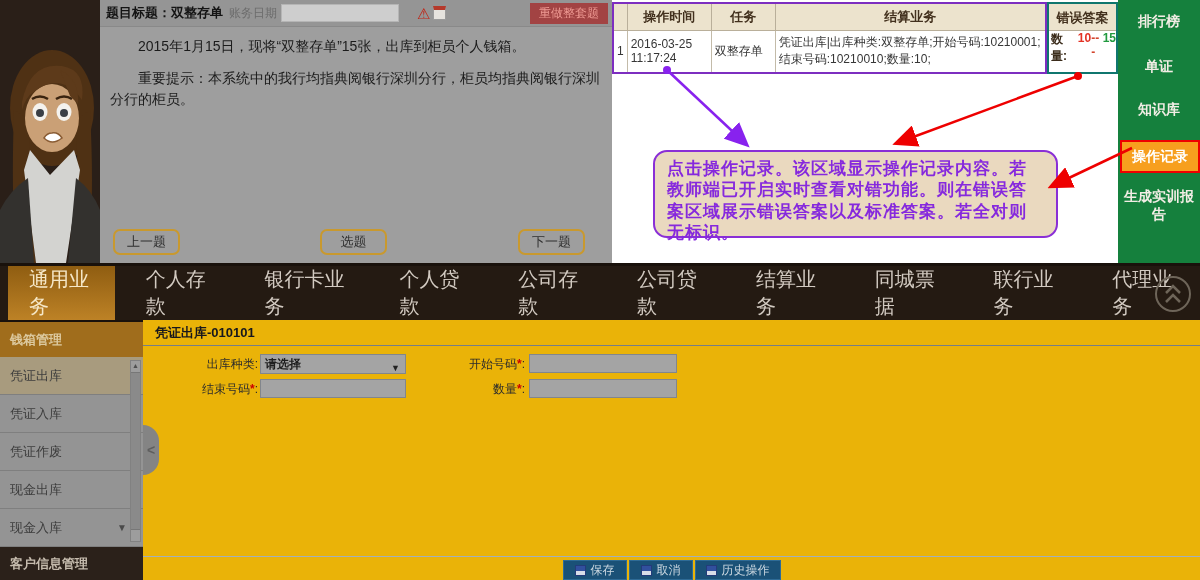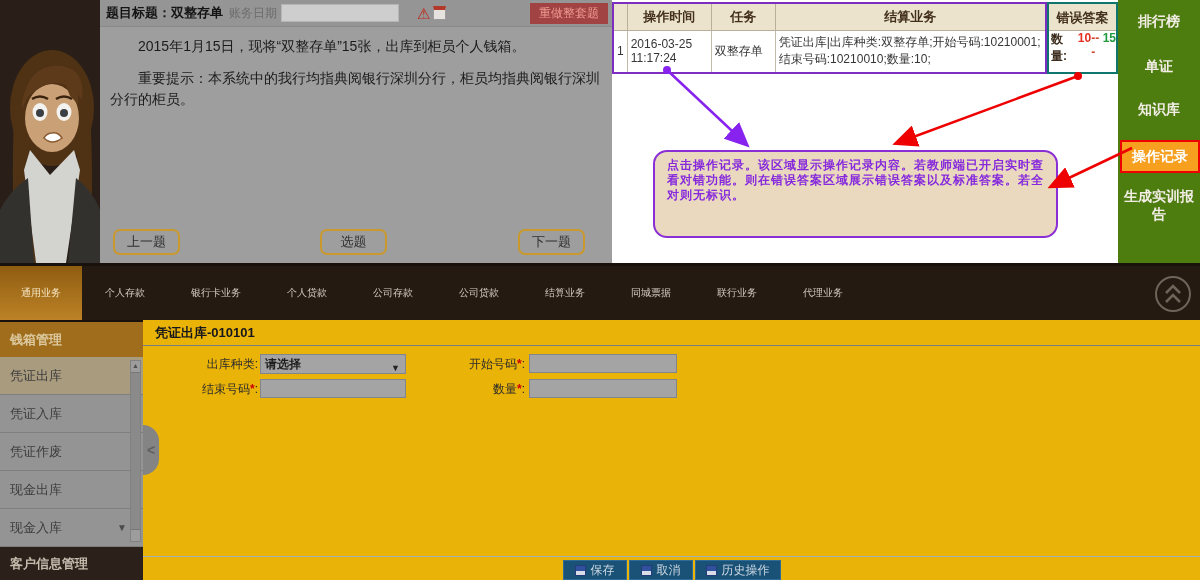--- a/index.html
+++ b/index.html
@@ -27,32 +27,32 @@
   table.op-table { position:absolute; left:0; top:2px; width:435px; border-collapse:collapse; border:2px solid #7d2ec0; background:#fff; }
   table.op-table th { background:#ece3cd; color:#42301d; font-size:13px; font-weight:bold; height:27px; border:1px solid #b9af9a; }
   table.op-table td { font-size:12px; color:#363636; height:43px; border:1px solid #c3bba9; padding:1px 3px; vertical-align:middle; }
   .c-num { width:14px; } .c-time { width:84px; } .c-task { width:64px; }
 
   .err-box { position:absolute; left:435px; top:2px; width:71px; border:2px solid #0f766e; background:#fff; }
   .err-head { background:#ece3cd; color:#42301d; font-size:13px; font-weight:bold; height:27px; line-height:27px; text-align:center; border-bottom:1px solid #b9af9a; }
   .err-cell { height:41px; font-size:12px; font-weight:bold; color:#3b2c1b; display:flex; align-items:flex-start; padding-left:2px; }
   .err-wrong { color:#e33225; } .err-sep { color:#d2442c; } .err-right { color:#219a3f; }
 
-  .annot { position:absolute; left:41px; top:150px; width:405px; height:88px; background:#ead9bf; border:2px solid #8a2fd6; border-radius:14px; padding:6px 12px; color:#8629dd; font-size:12px; font-weight:bold; line-height:1.25; letter-spacing:1px; }
+  .annot { position:absolute; left:41px; top:150px; width:405px; height:88px; background:#ead9bf; border:2px solid #8a2fd6; border-radius:14px; padding:6px 12px; color:#8629dd; font-size:17px; font-weight:bold; line-height:1.25; letter-spacing:1px; }
 
   svg.arrows { position:absolute; left:612px; top:0; width:588px; height:263px; pointer-events:none; z-index:6; }
 
-  .r-sidebar { position:absolute; left:1118px; top:0; width:82px; height:263px; background:#4d7c0f; }
+  .r-sidebar { position:absolute; left:1118px; top:0; width:82px; height:263px; background:#15803d; }
   .r-item { position:absolute; left:0; width:82px; text-align:center; color:#f2ede5; font-size:14px; font-weight:bold; cursor:pointer; }
   .r-item.active { left:2px; width:80px; height:33px; line-height:29px; background:#f79f1e; border:2px solid #ee0000; color:#ffffff; }
 
   
   .navbar { position:absolute; left:0; top:263px; width:1200px; height:57px; background:#241a12; border-top:3px solid #19110b; }
   .nav-tabs { display:flex; height:54px; list-style:none; align-items:stretch; }
-  .nav-tab { color:#d2cac1; font-size:10px; display:flex; align-items:center; padding:0 23px; cursor:pointer; }
+  .nav-tab { color:#d2cac1; font-size:20px; display:flex; align-items:center; padding:0 23px; cursor:pointer;margin-left:8px; }
   .nav-tab.active { background:linear-gradient(#8f5d11,#bd8226); color:#f6e8c8; padding:0 21px; }
   .nav-circle { position:absolute; right:8px; top:9px; cursor:pointer; }
 
   
   .l-sidebar { position:absolute; left:0; top:320px; width:143px; height:260px; }
   .grp-head { height:37px; background:#a06d1c; border-top:2px solid #19110b; color:#dcc99f; font-size:13px; font-weight:bold; line-height:35px; padding-left:10px; cursor:pointer; }
   .menu-list { position:relative; background:#949494; }
   .menu-item { height:38px; line-height:38px; padding-left:10px; font-size:13px; color:#3d3d3d; border-bottom:1px solid #7f7f7f; cursor:pointer; }
   .menu-item.selected { background:#a89b7e; }
   .mi-caret { float:right; margin-right:16px; color:#4a4a4a; font-size:10px; }

